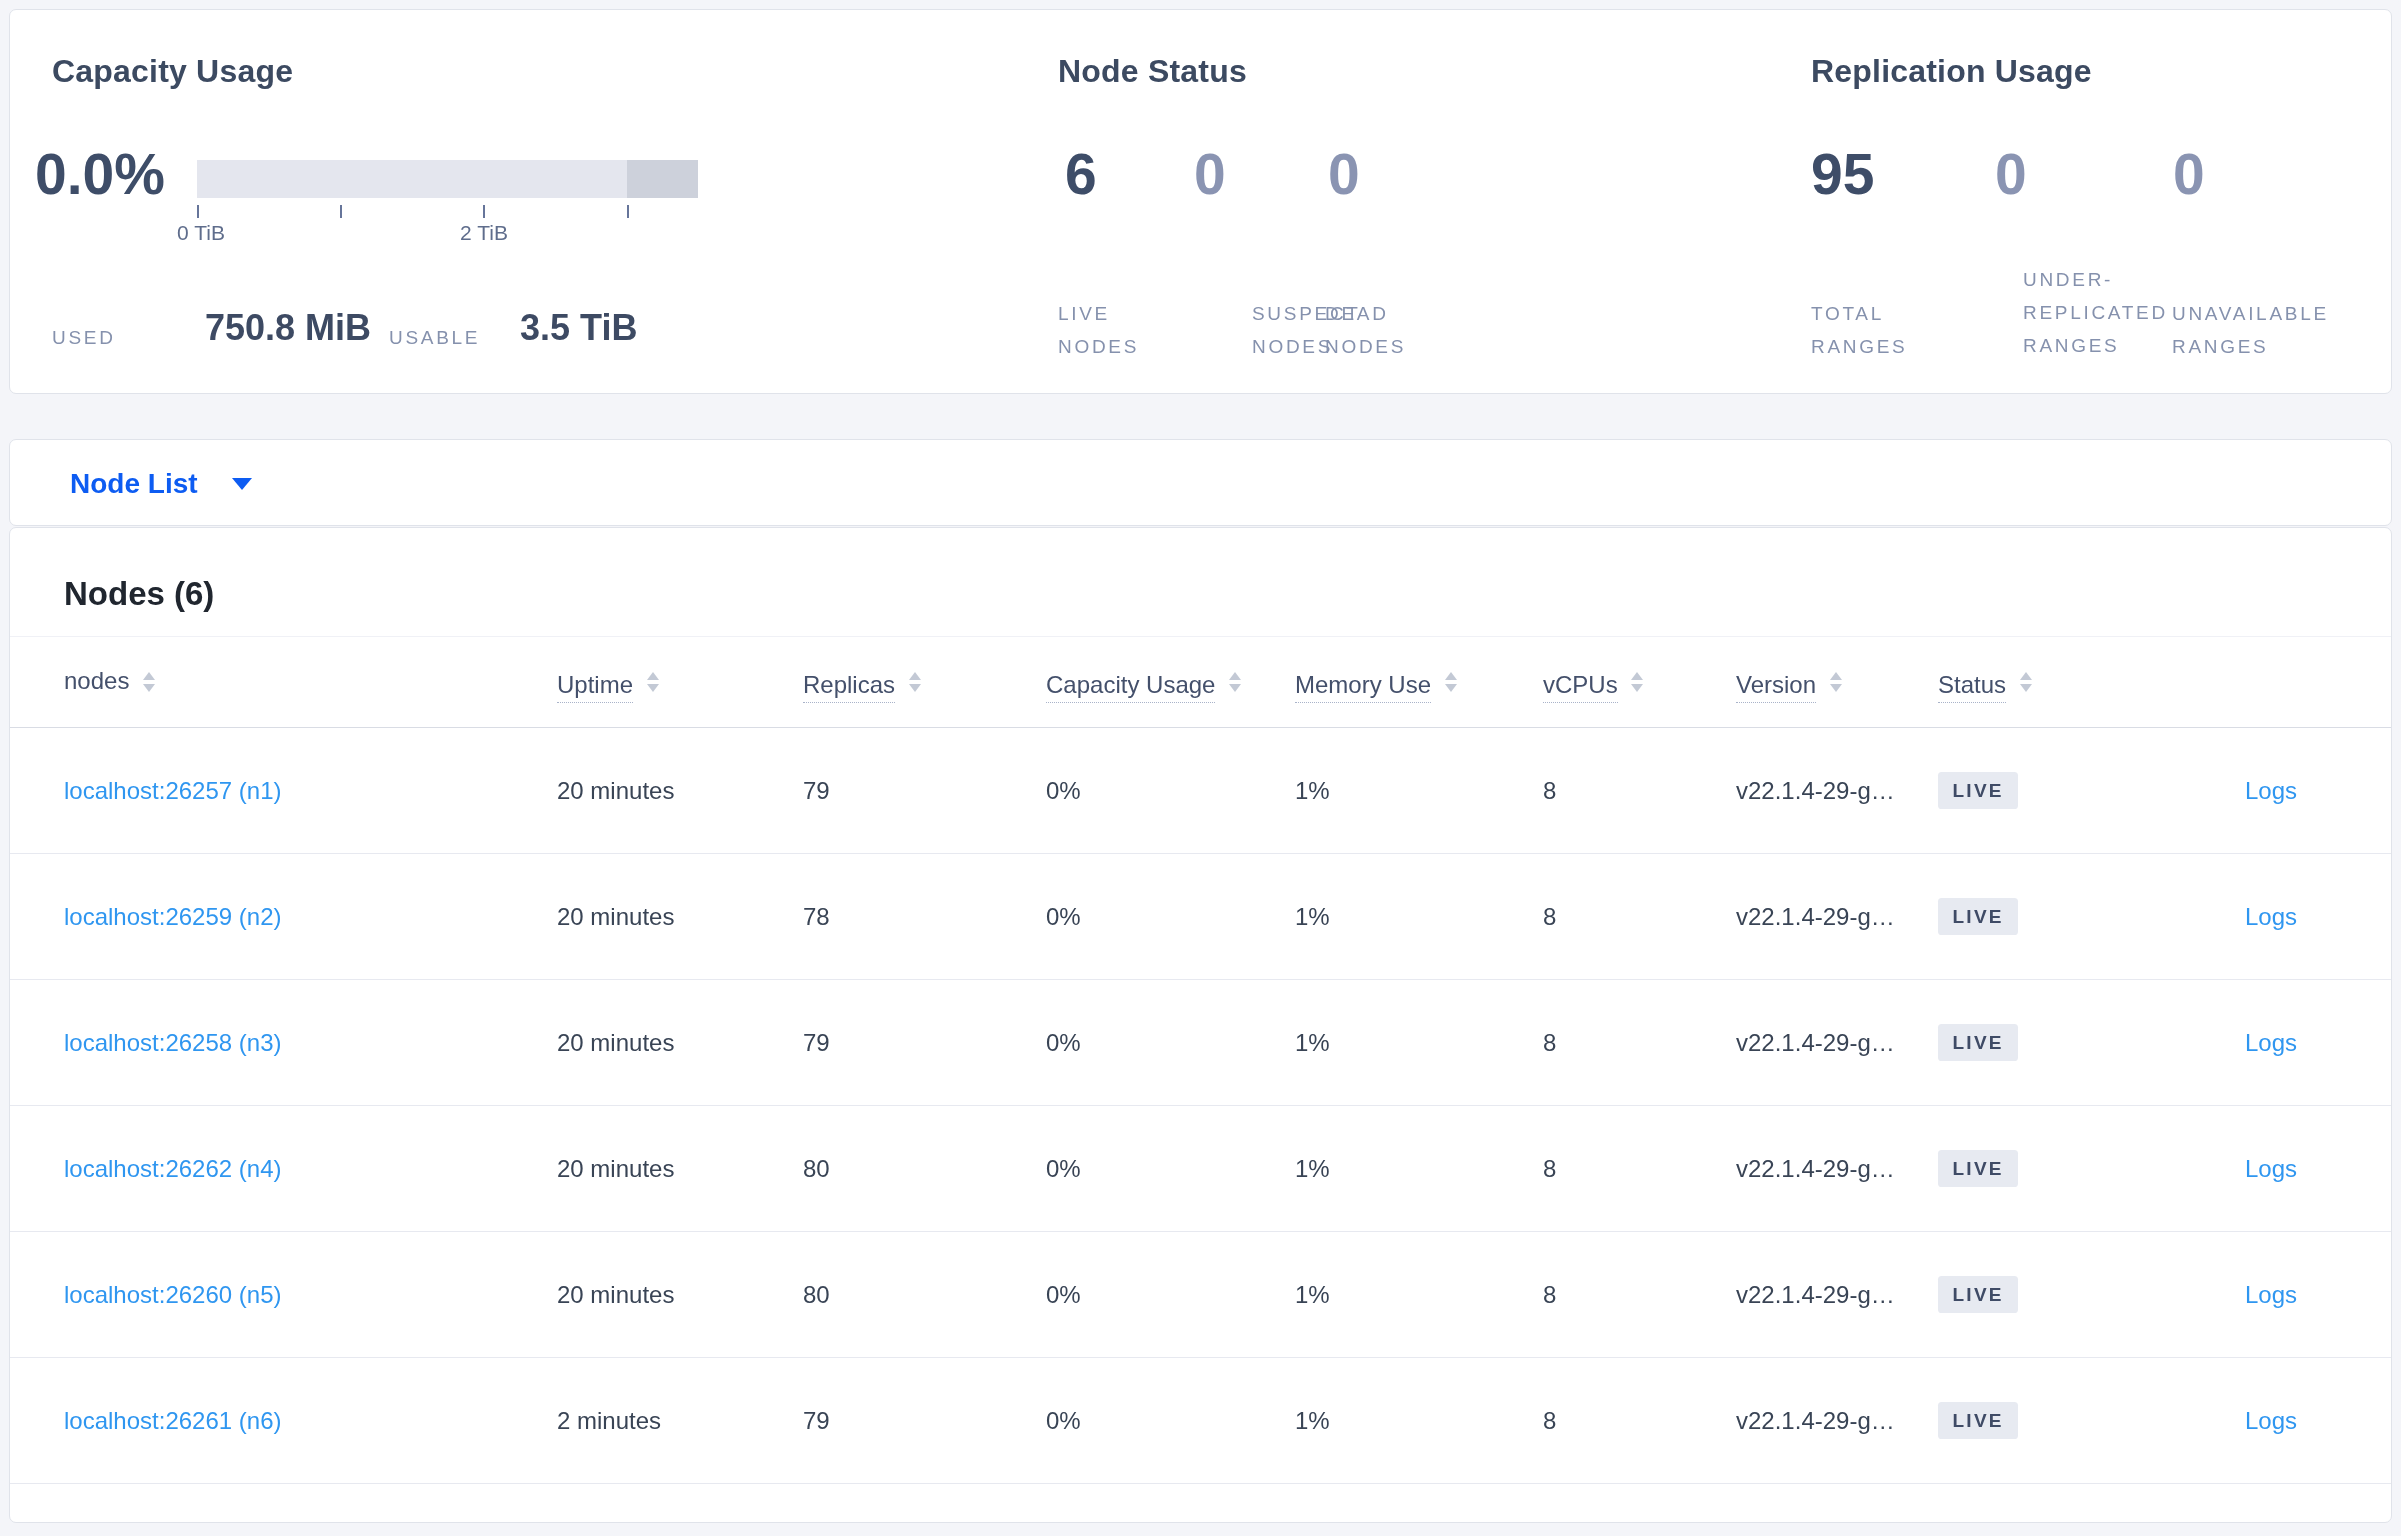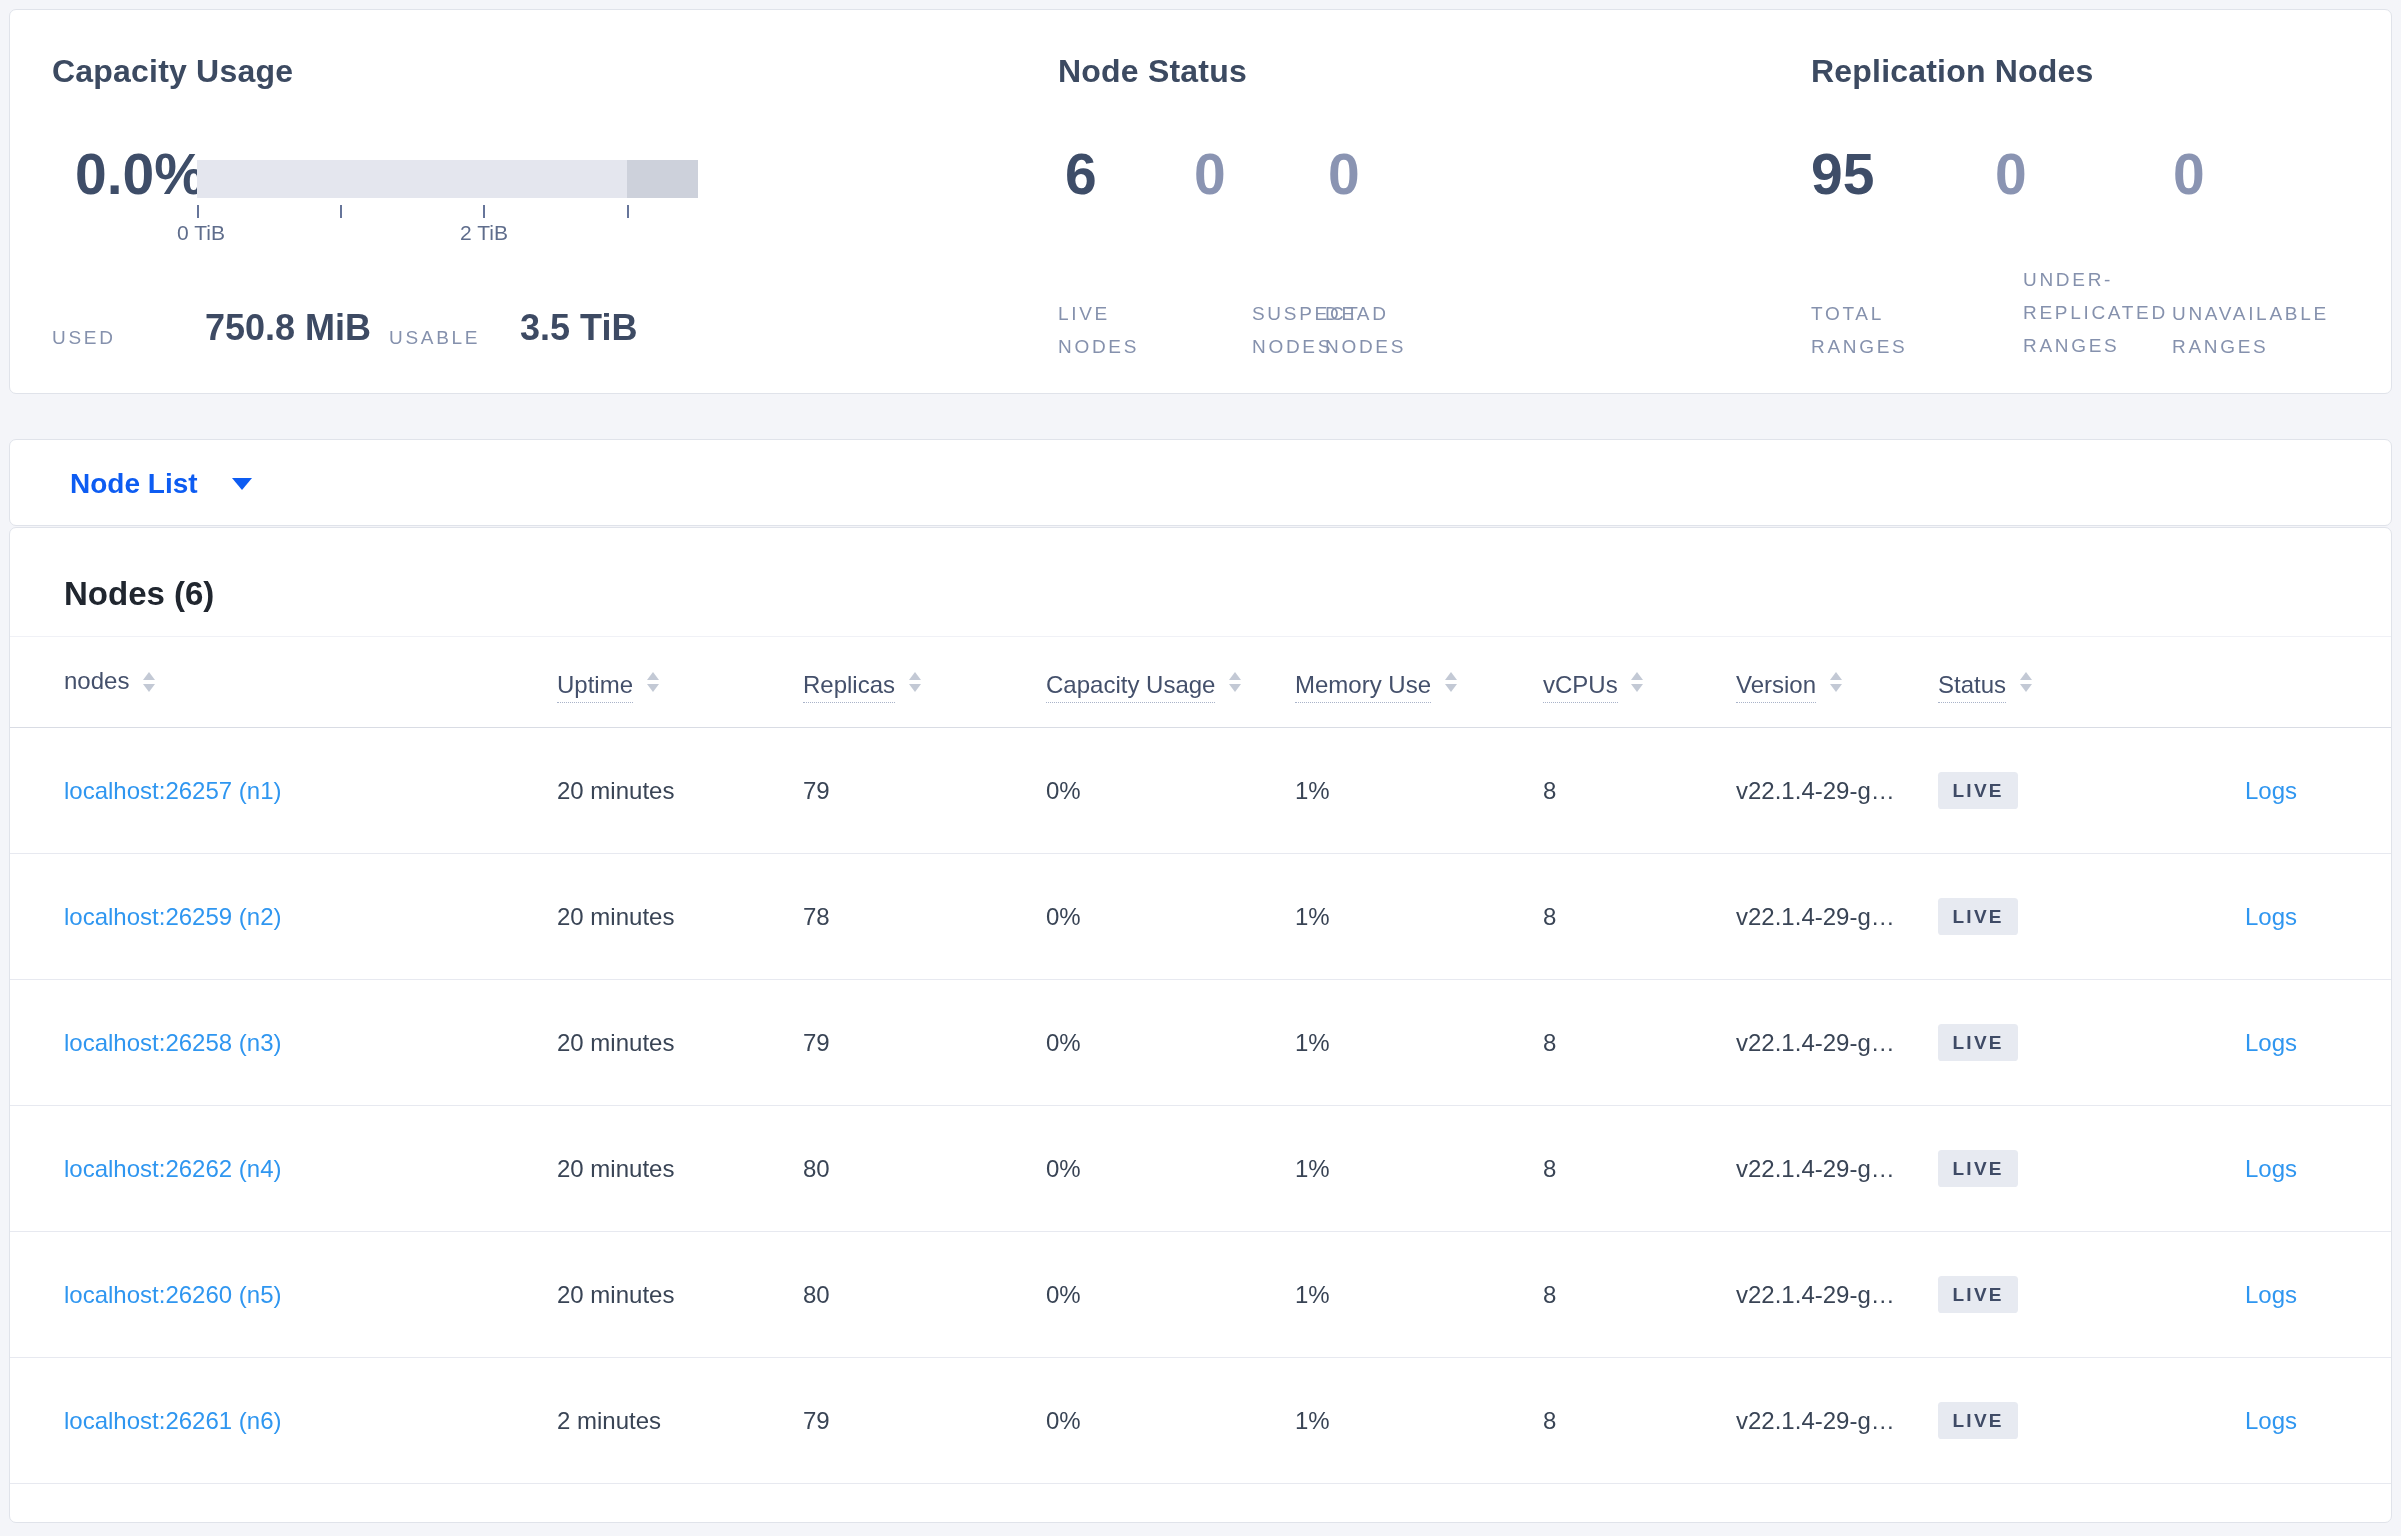--- a/index.html
+++ b/index.html
@@ -29,21 +29,21 @@
   }
   .big-number.dim { color:#8a94b2; }
   .caps-label-line {
     font-size:19px; letter-spacing:2.7px; color:#8591ad;
     line-height:33px; font-weight:400;
   }
   .stat-label { position:absolute; }
   .stat-label.lines-2 { top:287px; }
   .stat-label.lines-3 { top:253px;margin-left:30px; }
   
-  #cap-percent { left:25px;margin-left:40px; }
+  #cap-percent { left:25px; }
   #cap-bar {
     position:absolute; left:187px; top:150px;
     width:501px; height:38px; background:#e4e6ee;
   }
   #cap-bar-dark {
     position:absolute; left:430px; top:0; width:71px; height:38px;
     background:#cdd1db;
   }
   .cap-tick {
     position:absolute; top:195px; width:1.8px; height:12.6px; background:#66759a;
@@ -163,21 +163,21 @@
     </div>
 
     <div class="big-number dim" style="left:1318px">0</div>
     <div class="stat-label lines-2" style="left:1315px">
       <div class="caps-label-line">DEAD</div>
       <div class="caps-label-line">NODES</div>
     </div>
   </div>
 
   <div>
-    <div class="panel-title" style="left:1801px">Replication Nodes</div>
+    <div class="panel-title" style="left:1801px">Replication Usage</div>
 
     <div class="big-number" style="left:1801px">95</div>
     <div class="stat-label lines-2" style="left:1801px">
       <div class="caps-label-line">TOTAL</div>
       <div class="caps-label-line">RANGES</div>
     </div>
 
     <div class="big-number dim" style="left:1985px">0</div>
     <div class="stat-label lines-3" style="left:1983px">
       <div class="caps-label-line">UNDER-</div>

